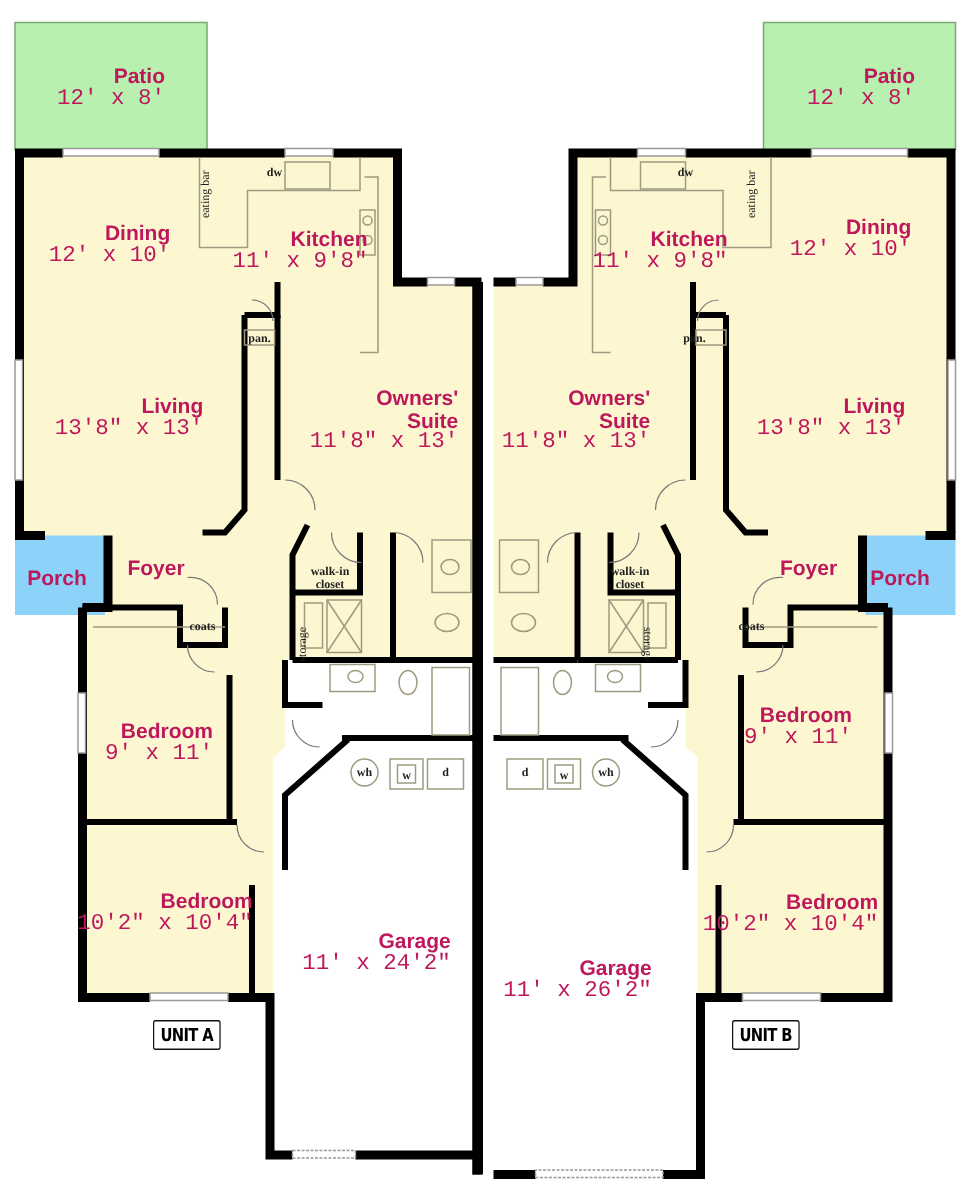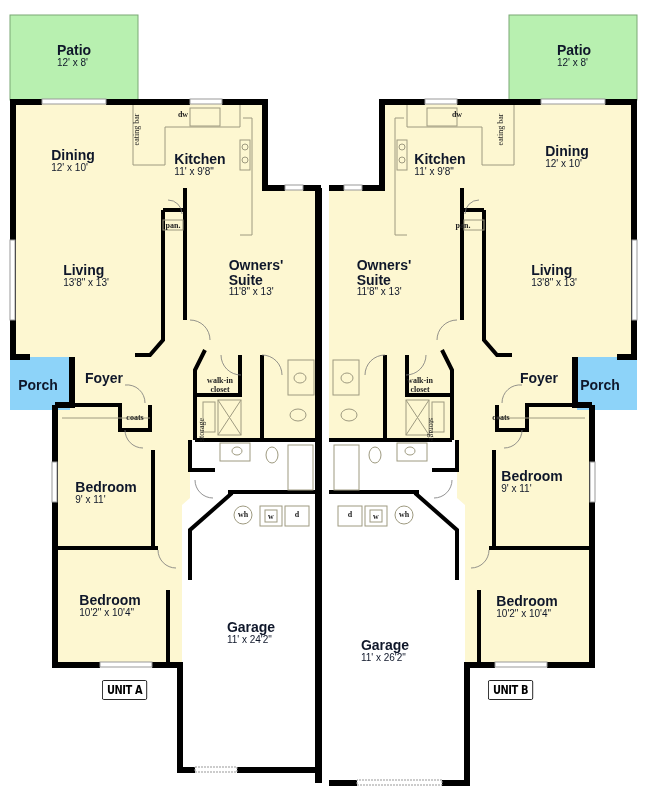--- a/index.html
+++ b/index.html
@@ -1,20 +1,20 @@
 <!DOCTYPE html>
 <html><head>
 <meta charset="utf-8">
 <style>
   html, body { margin: 0; padding: 0; background: #ffffff; }
   body { width: 647px; height: 800px; overflow: hidden; position: relative; font-family: "Liberation Sans", sans-serif; }
   svg { position: absolute; left: 0; top: 0; }
-  .lbl { position: absolute; text-align: left; color: #0f172a; line-height: 1.05; transform: translateX(-50%); white-space: nowrap; }
+  .lbl { position: absolute; text-align: right; color: #be185d; line-height: 1.05; transform: translateX(-50%); white-space: nowrap; }
   .lbl .nm { font-weight: bold; font-size: 14px; display: block; }
-  .lbl .dim { font-size: 10px; display: block; }
+  .lbl .dim { font-size: 15px; display: block; font-family: Liberation Mono, monospace; }
   .small { position: absolute; font-family: "Liberation Serif", serif; font-size: 8px; color: #222; transform: translateX(-50%); white-space: nowrap; font-weight: bold; }
   .vsmall { position: absolute; font-family: "Liberation Serif", serif; font-size: 8px; color: #222; white-space: nowrap; transform-origin: center center; }
   .unit { position: absolute; border: 1px solid #111; border-radius: 2px; background: #fff; font-family: "DejaVu Sans", sans-serif; font-size: 12px; font-weight: bold; padding: 2px 5px; letter-spacing: -0.5px; transform: scaleX(0.82); transform-origin: left top; }
 </style>
 </head>
 <body>
 
 <svg width="647" height="800" viewBox="0 0 647 800">
 
   <g>

